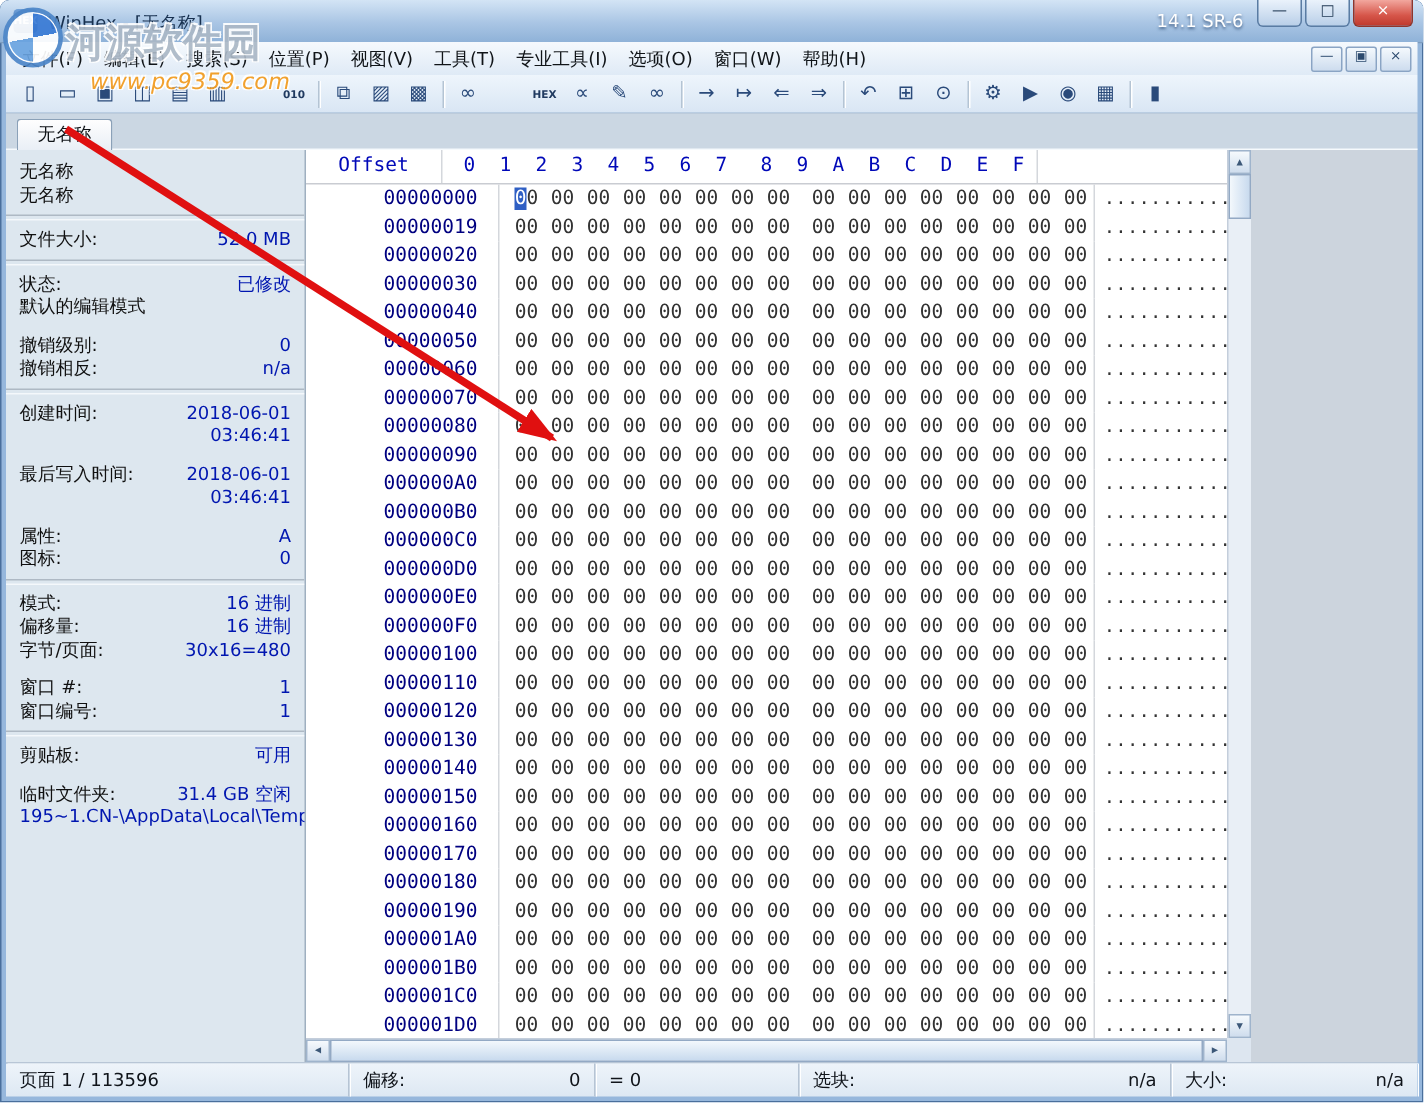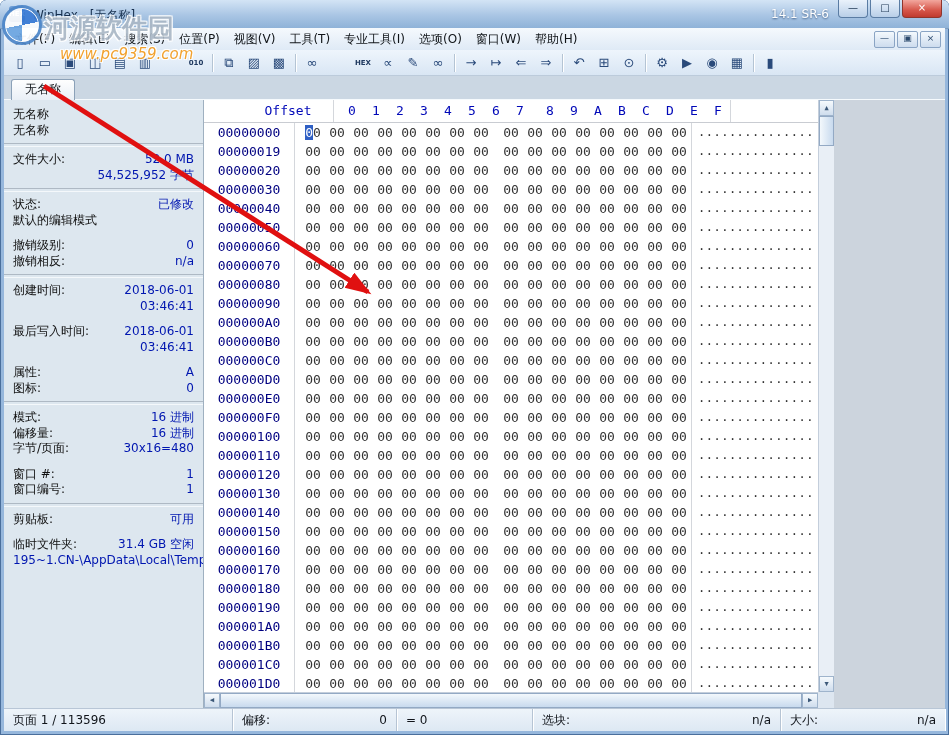--- a/index.html
+++ b/index.html
@@ -35,26 +35,26 @@
   .sidebar{position:absolute;left:4px;top:100px;width:200px;bottom:27px;background:#dde7ef;border-right:1px solid #9fb0c0;padding:7px 9px 0 9px;box-sizing:border-box;font-size:12px;line-height:15.5px;color:#101010;overflow:hidden;}
   .sb-line{display:flex;justify-content:space-between;white-space:nowrap;}
   .sb-val{color:#0016b0;margin-left:auto;text-align:right;}
   .sb-sep{height:2px;border-top:1px solid #aeb9c4;border-bottom:1px solid #f4f8fb;margin:5px -9px;}
   .sb-gap{height:10px;}
 
   
   .hexchild{position:absolute;left:204px;top:100px;width:630px;bottom:27px;background:#fff;font-family:"DejaVu Sans Mono","Liberation Mono",monospace;font-size:13px;color:#333;box-sizing:border-box;}
   .hx-header{height:22px;line-height:22px;display:flex;border-bottom:1px solid #c9ccd2;color:#0008b8;}
   .hx-off{width:91px;text-align:center;color:#000080;border-right:1px solid #d4d7dc;box-sizing:border-box;flex:0 0 91px;}
-  .hx-header .hx-off{color:#0008b8;margin-left:39px;}
+  .hx-header .hx-off{color:#0008b8;}
   .hx-bytes{display:flex;padding-left:6px;flex:0 0 auto;}
   .hx-byte{width:24px;text-align:center;display:inline-block;}
   .gap8{margin-left:6px;}
   .hx-ascii{width:122px;border-left:1px solid #d4d7dc;padding-left:6px;box-sizing:border-box;font-size:12px;letter-spacing:.5px;color:#333;flex:0 0 122px;overflow:hidden;}
-  .hx-row{height:19px;line-height:19px;display:flex;}
+  .hx-row{height:19px;line-height:19px;display:flex;margin-left:38px;}
   .cursor{background:#2f5fc4;color:#fff;}
 
   
   .vscroll{position:absolute;right:0;top:0;width:16px;bottom:16px;background:#e9eff6;border-left:1px solid #c4cedb;box-sizing:border-box;}
   .sc-btn{position:absolute;left:0;width:15px;height:16px;background:linear-gradient(#f6fafd,#cfdded);border:1px solid #9fb4cc;box-sizing:border-box;font-size:7px;text-align:center;line-height:14px;color:#3c5878;}
   .vthumb{position:absolute;left:0;top:16px;width:15px;height:30px;background:linear-gradient(90deg,#f3f8fc,#c8daee);border:1px solid #93a9c4;box-sizing:border-box;}
   .hscroll{position:absolute;left:0;right:16px;bottom:0;height:16px;background:#e9eff6;border-top:1px solid #c4cedb;box-sizing:border-box;}
   .h-btn{position:absolute;top:0;width:16px;height:15px;background:linear-gradient(#f6fafd,#cfdded);border:1px solid #9fb4cc;box-sizing:border-box;font-size:7px;text-align:center;line-height:13px;color:#3c5878;}
   .hthumb{position:absolute;top:0;left:16px;right:16px;height:15px;background:linear-gradient(#f3f8fc,#c8daee);border:1px solid #93a9c4;box-sizing:border-box;}
   .sc-corner{position:absolute;right:0;bottom:0;width:16px;height:16px;background:#dde6f0;}
@@ -151,23 +151,20 @@
 
   <div class="sidebar">
     <div>
         <div class="sb-line">无名称</div>
         <div class="sb-line">无名称</div>
         <div class="sb-sep"></div>
         <div class="sb-line">
           <span>文件大小:</span>
           <span class="sb-val">52.0 MB</span>
         </div>
-        <div class="sb-line">
-          <span class="sb-val">54,525,952 字节</span>
-        </div>
         <div class="sb-sep"></div>
         <div class="sb-line">
           <span>状态:</span>
           <span class="sb-val">已修改</span>
         </div>
         <div class="sb-line">默认的编辑模式</div>
         <div class="sb-gap"></div>
         <div class="sb-line">
           <span>撤销级别:</span>
           <span class="sb-val">0</span>

